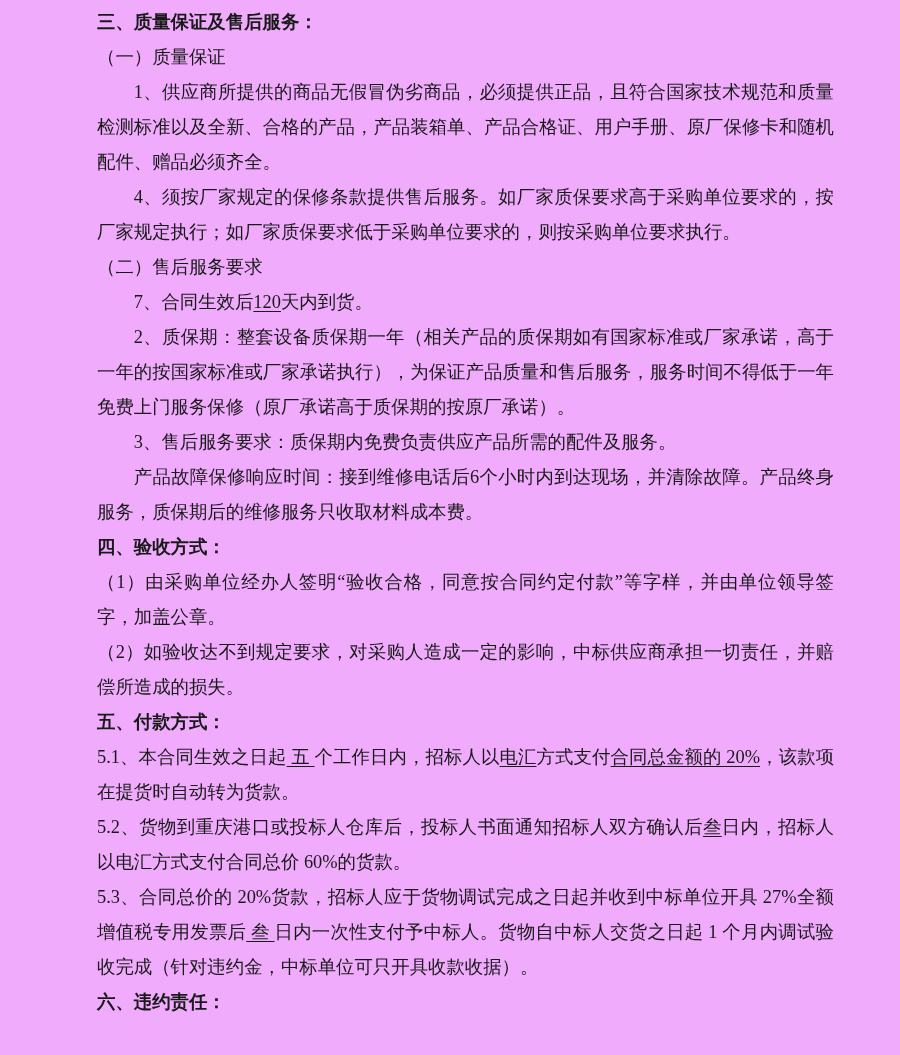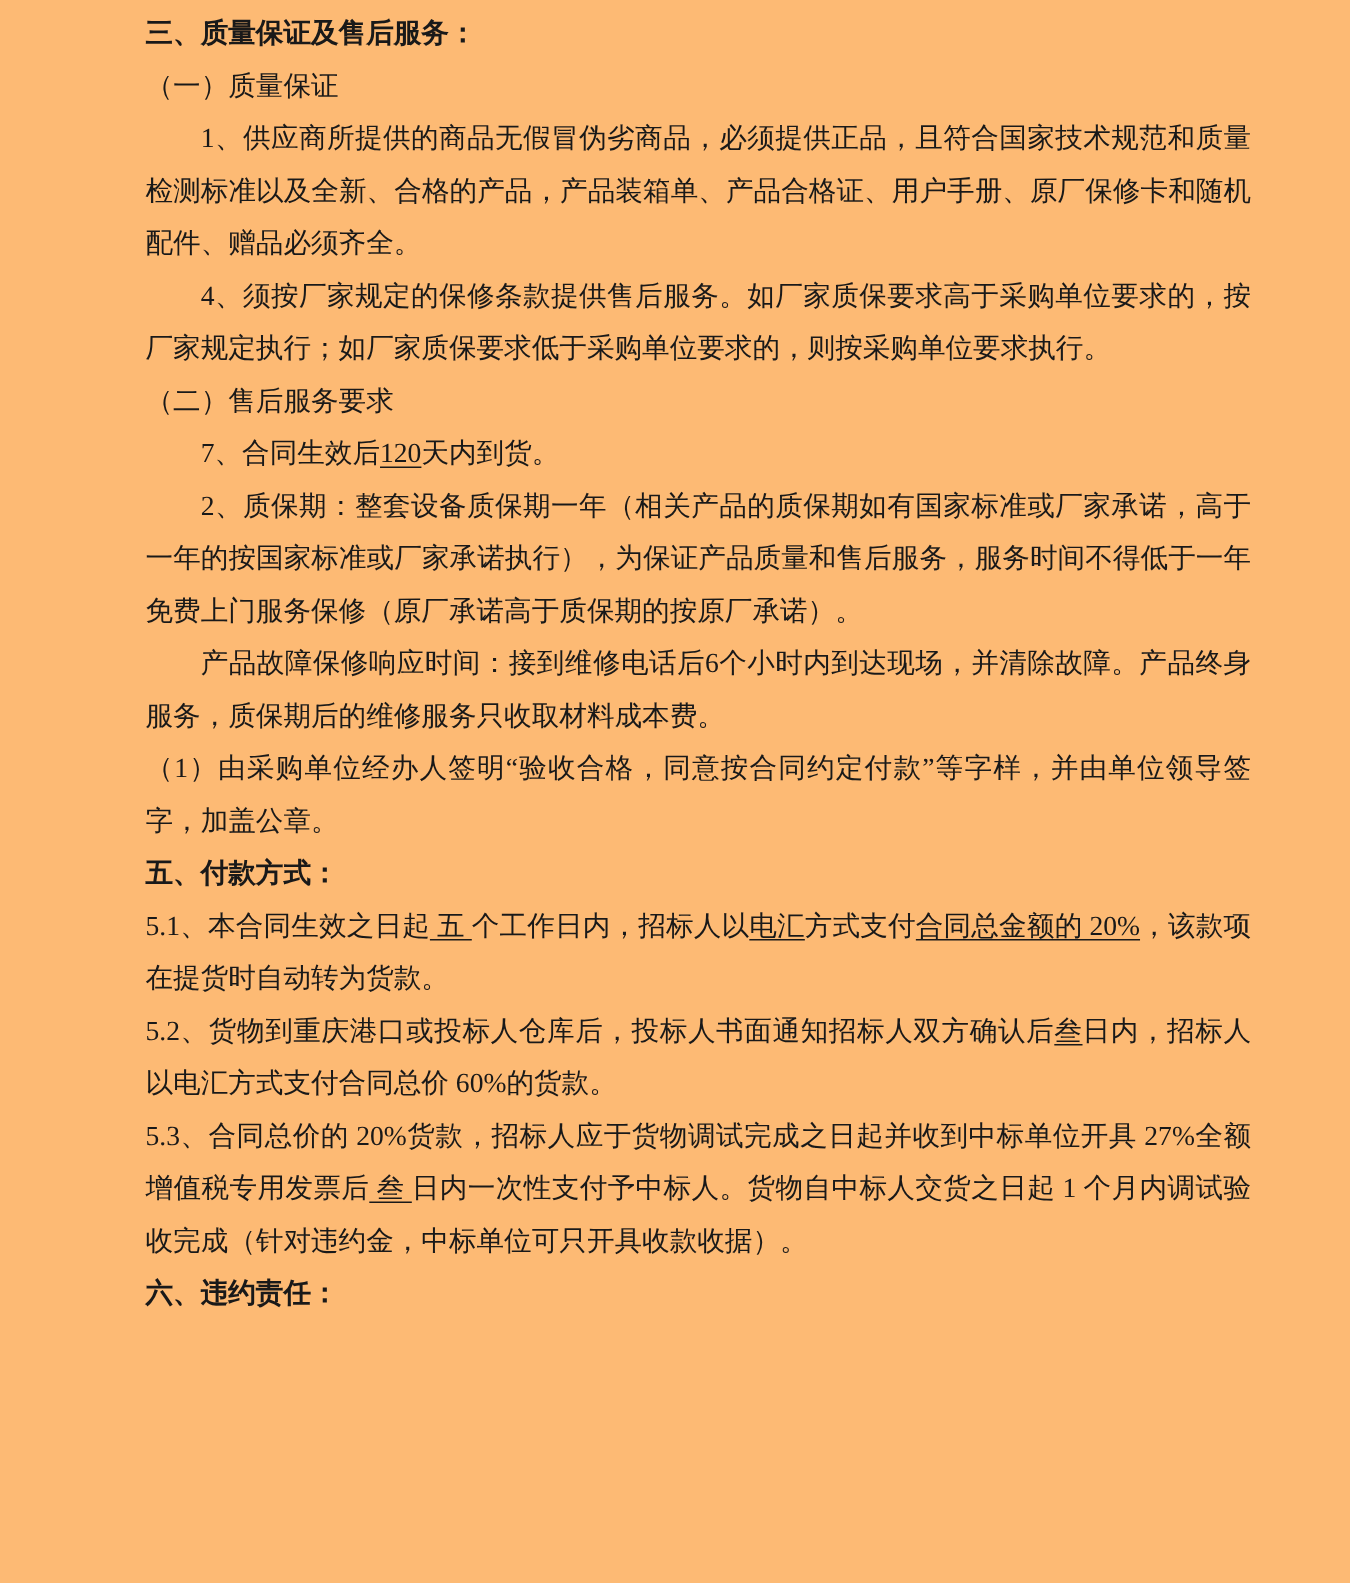--- a/index.html
+++ b/index.html
@@ -10,21 +10,21 @@
   body {
     width: 900px;
     height: 1055px;
     overflow: hidden;
   }
   .page {
     box-sizing: border-box;
     width: 900px;
     height: 1055px;
     padding: 5px 66px 0 97px;
-    background: #fdba74;
+    background: #f0abfc;
   }
   .para {
     margin: 0;
     padding: 0;
     font-family: "Liberation Serif", "DejaVu Serif", serif;
     font-size: 18.4px;
     line-height: 35px;
     color: #191919;
     text-align: justify;
     letter-spacing: 0;
@@ -45,21 +45,24 @@
 
 <div class="page">
   <div id="doc">
       <p class="para heading"><span>三、质量保证及售后服务：</span></p>
       <p class="para body"><span>（一）质量保证</span></p>
       <p class="para body-indent"><span>1、供应商所提供的商品无假冒伪劣商品，必须提供正品，且符合国家技术规范和质量检测标准以及全新、合格的产品，产品装箱单、产品合格证、用户手册、原厂保修卡和随机配件、赠品必须齐全。</span></p>
       <p class="para body-indent"><span>4、须按厂家规定的保修条款提供售后服务。如厂家质保要求高于采购单位要求的，按厂家规定执行；如厂家质保要求低于采购单位要求的，则按采购单位要求执行。</span></p>
       <p class="para body"><span>（二）售后服务要求</span></p>
       <p class="para body-indent"><span>7、合同生效后</span><span class="u">120</span><span>天内到货。</span></p>
       <p class="para body-indent"><span>2、质保期：整套设备质保期一年（相关产品的质保期如有国家标准或厂家承诺，高于一年的按国家标准或厂家承诺执行），为保证产品质量和售后服务，服务时间不得低于一年免费上门服务保修（原厂承诺高于质保期的按原厂承诺）。</span></p>
+      <p class="para body-indent"><span>3、售后服务要求：质保期内免费负责供应产品所需的配件及服务。</span></p>
       <p class="para body-indent"><span>产品故障保修响应时间：接到维修电话后6个小时内到达现场，并清除故障。产品终身服务，质保期后的维修服务只收取材料成本费。</span></p>
+      <p class="para heading"><span>四、验收方式：</span></p>
       <p class="para body"><span>（1）由采购单位经办人签明“验收合格，同意按合同约定付款”等字样，并由单位领导签字，加盖公章。</span></p>
+      <p class="para body"><span>（2）如验收达不到规定要求，对采购人造成一定的影响，中标供应商承担一切责任，并赔偿所造成的损失。</span></p>
       <p class="para heading"><span>五、付款方式：</span></p>
       <p class="para body"><span>5.1、本合同生效之日起</span><span class="u">&nbsp;五&nbsp;</span><span>个工作日内，招标人以</span><span class="u">电汇</span><span>方式支付</span><span class="u">合同总金额的 20%</span><span>，该款项在提货时自动转为货款。</span></p>
       <p class="para body"><span>5.2、货物到重庆港口或投标人仓库后，投标人书面通知招标人双方确认后</span><span class="u">叁</span><span>日内，招标人以电汇方式支付合同总价 60%的货款。</span></p>
       <p class="para body"><span>5.3、合同总价的 20%货款，招标人应于货物调试完成之日起并收到中标单位开具 27%全额增值税专用发票后</span><span class="u">&nbsp;叁&nbsp;</span><span>日内一次性支付予中标人。货物自中标人交货之日起 1 个月内调试验收完成（针对违约金，中标单位可只开具收款收据）。</span></p>
       <p class="para heading"><span>六、违约责任：</span></p>
     </div>
 </div>
 
 </body></html>

